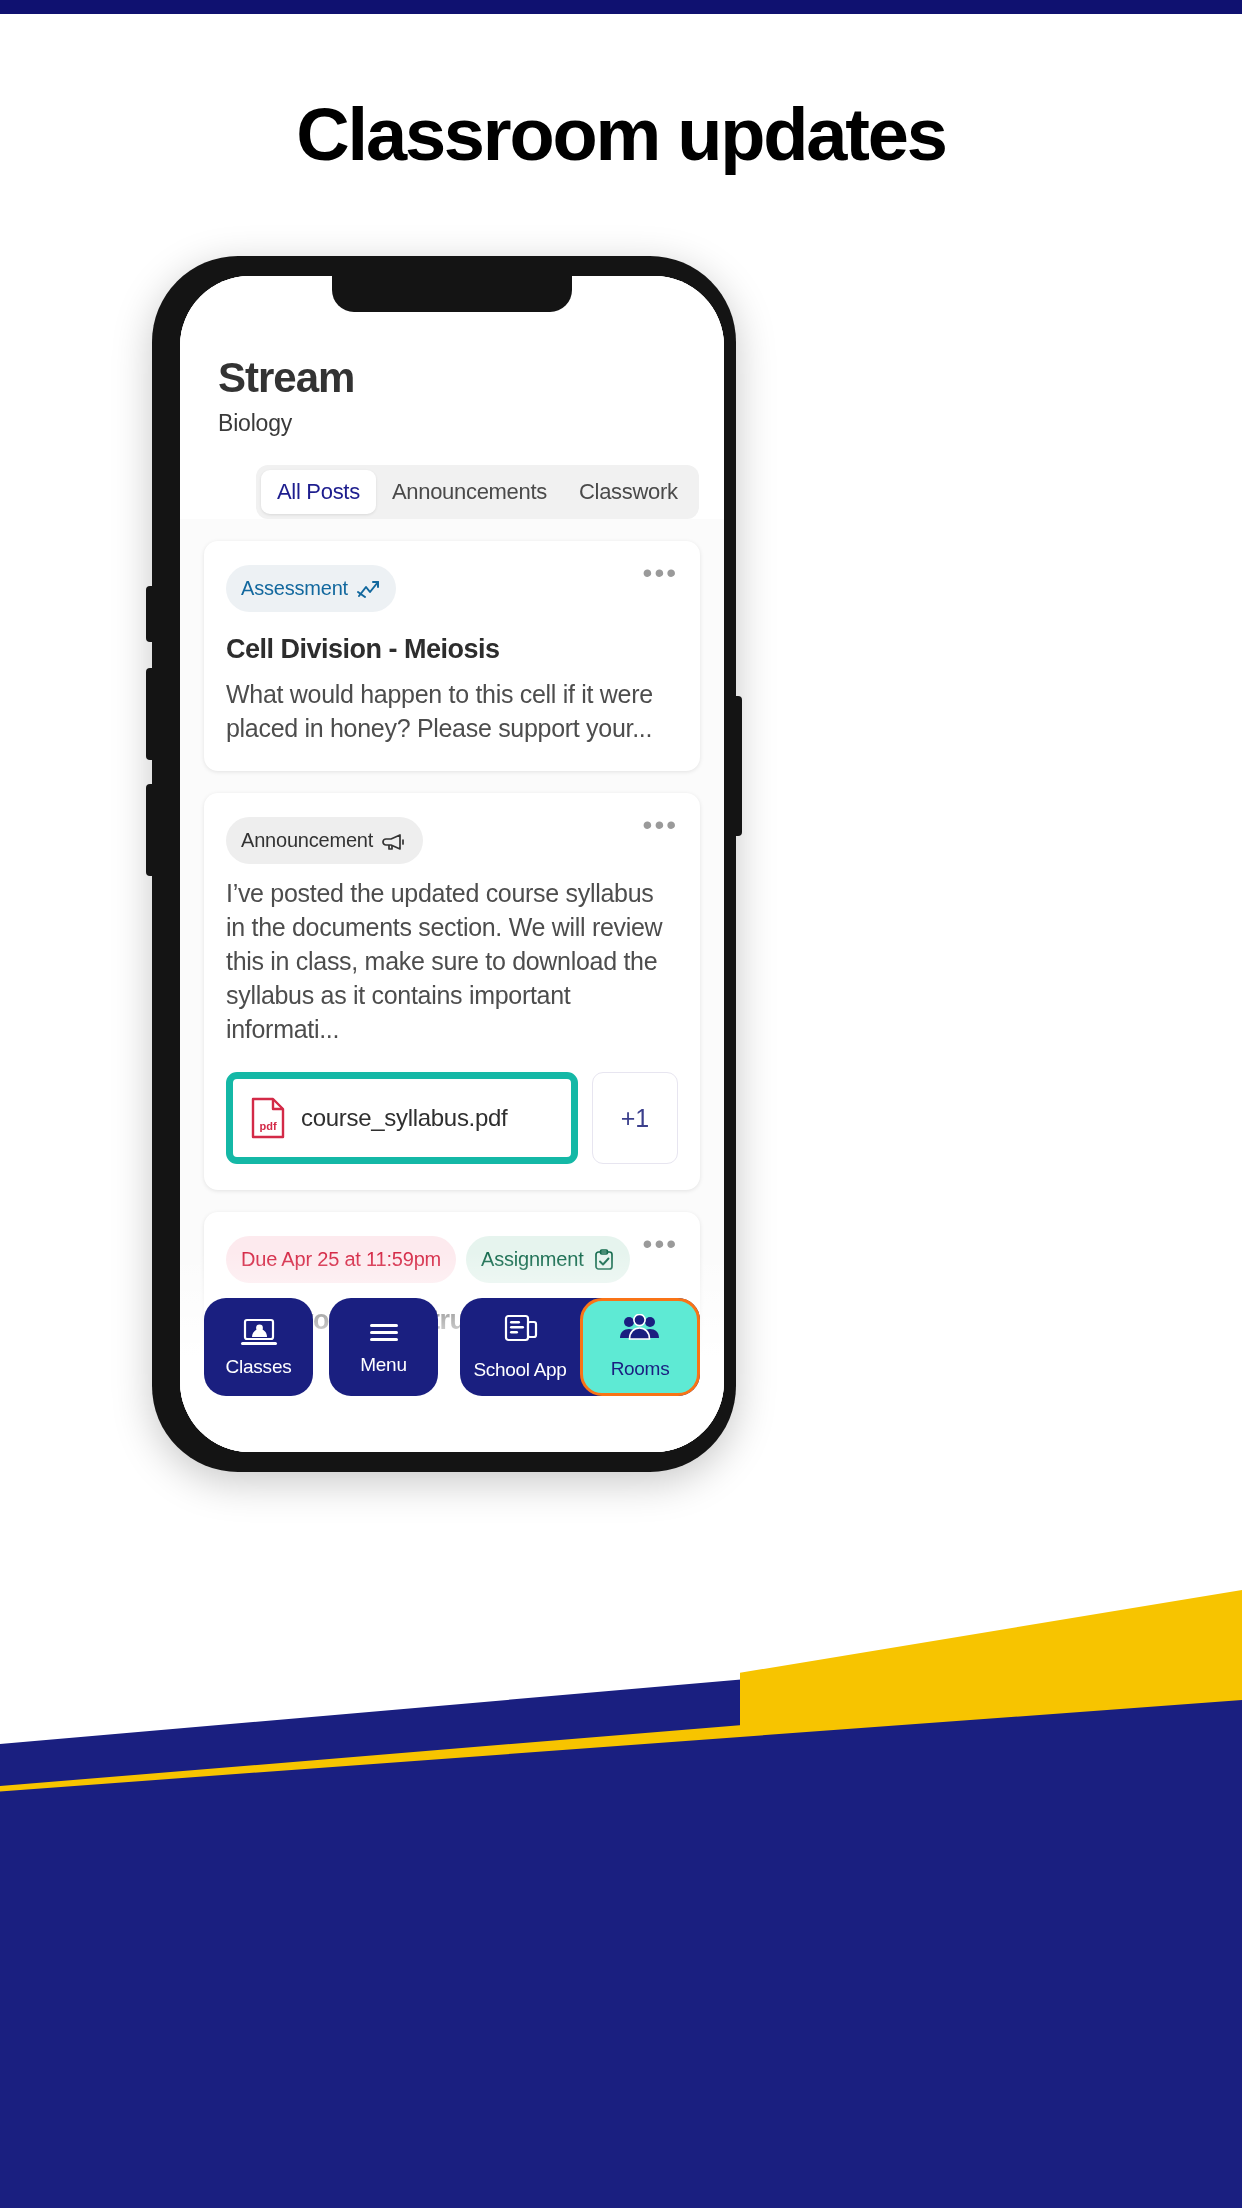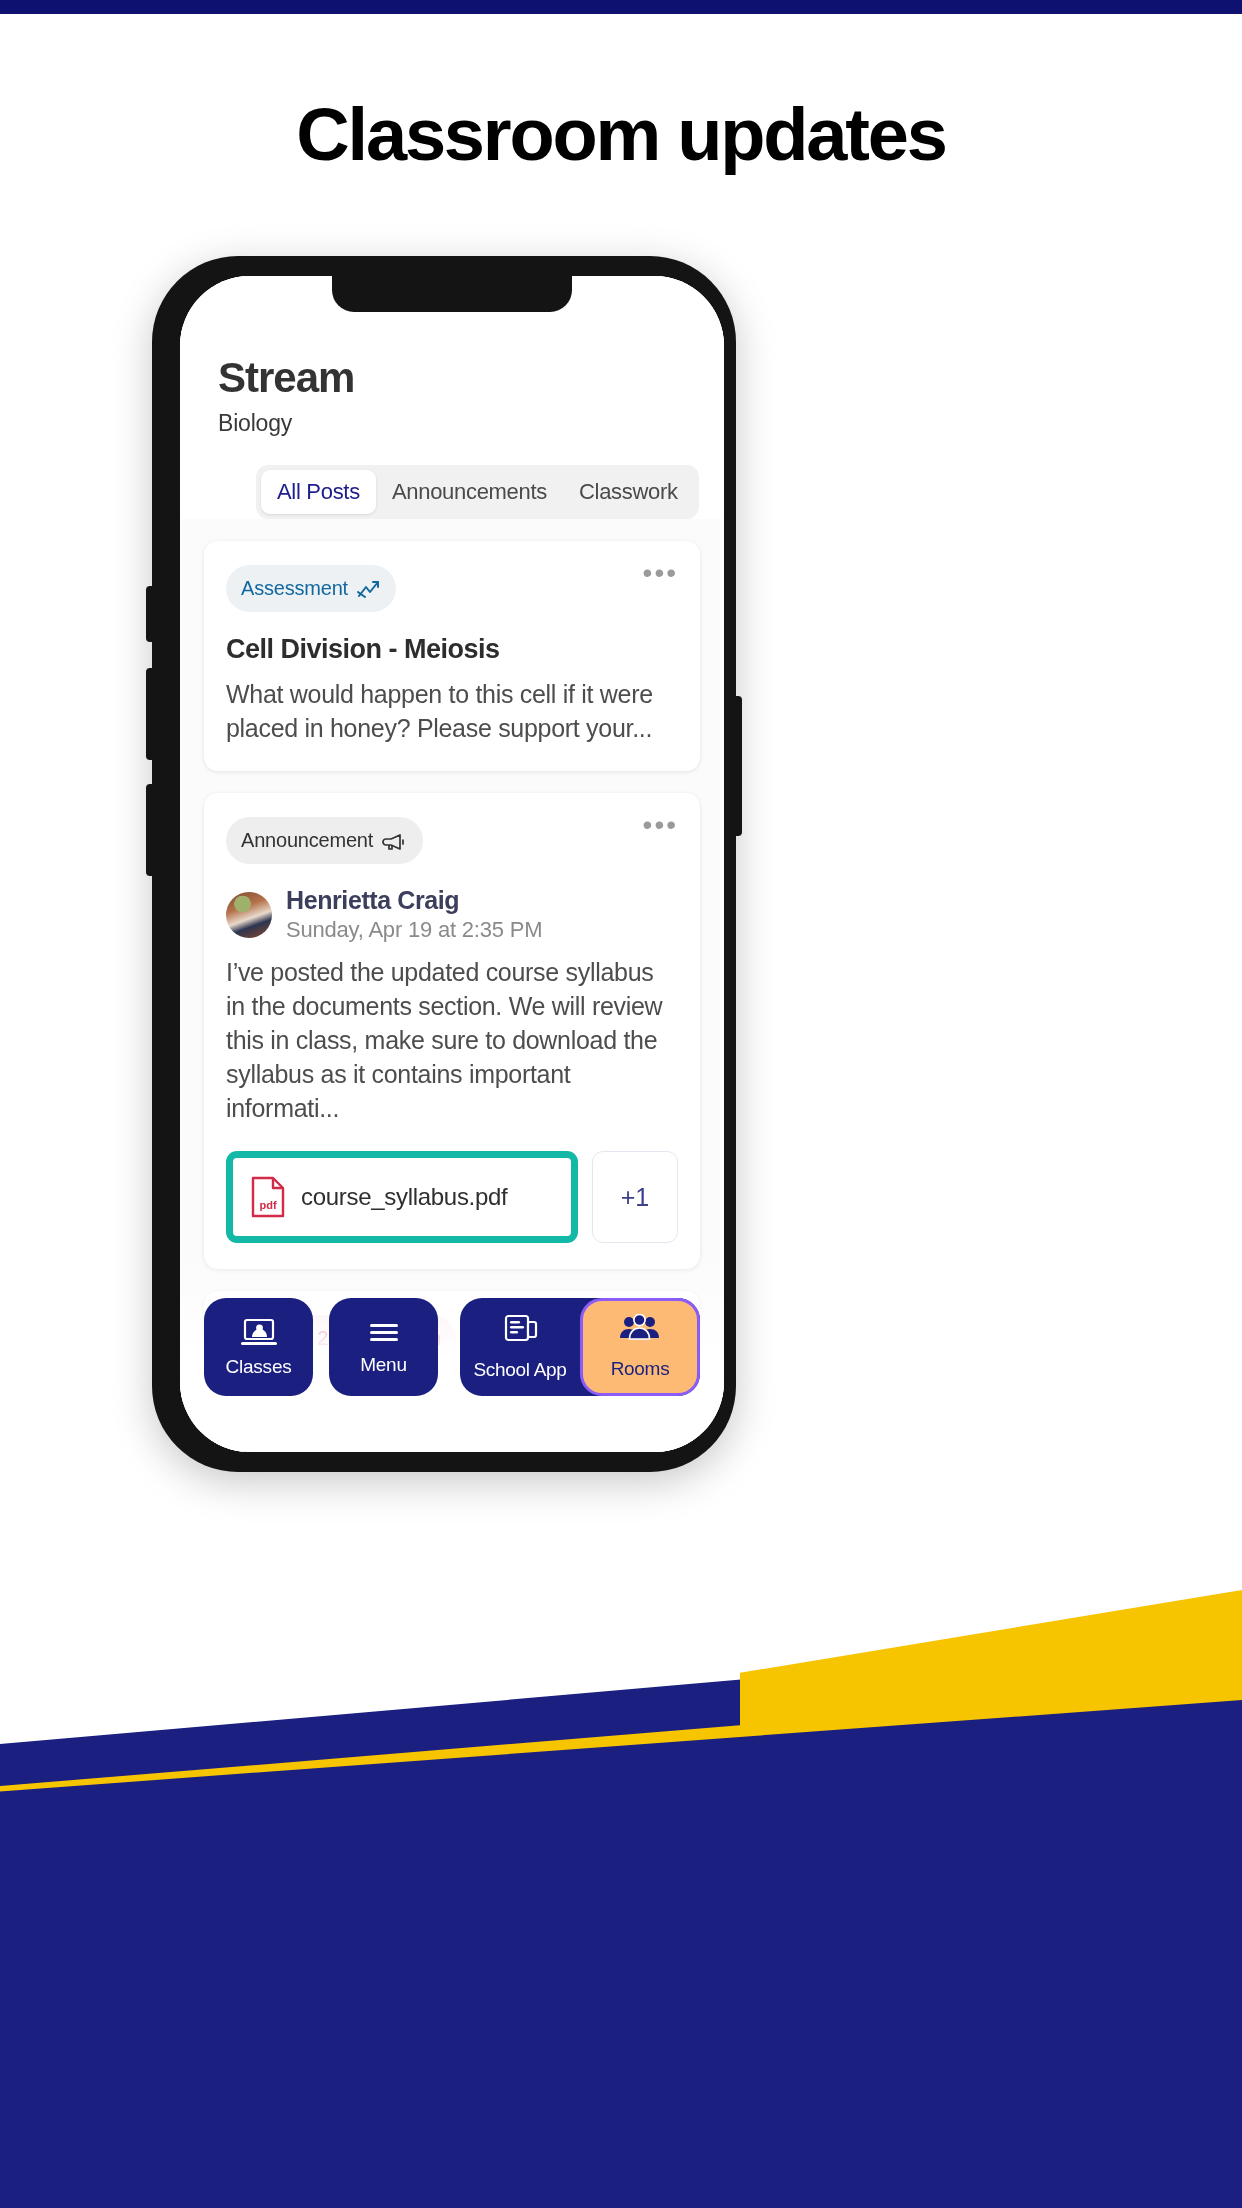--- a/index.html
+++ b/index.html
@@ -218,23 +218,23 @@
     border-radius:22px;
     height:98px;
   }
   .nav-pair .nav-seg{
     width:120px;
     display:flex; flex-direction:column; align-items:center; justify-content:center;
     gap:16px; color:#ffffff;
     border-radius:22px;
   }
   .nav-pair .nav-seg.sel{
-    background:#fdba74;
+    background:#5eead4;
     color:#1a1f80;
-    border:3px solid #8b5cf6;
+    border:3px solid #f97316;
   }
   .nav-pair .nav-seg .lbl{ font-size:19px; letter-spacing:-.3px; }
 
   .fade-bottom{
     position:absolute; left:0; bottom:0; width:544px; height:200px;
     background:linear-gradient(to bottom, rgba(255,255,255,0) 0%, #ffffff 52%);
     z-index:25;
   }
 </style>
 </head>
@@ -296,27 +296,20 @@
             <span class="badge badge-announcement">
               <span>Announcement</span>
               <svg width="26" height="20" viewBox="0 0 26 20">
                 <path d="M4 7 h5 L18 3 v14 L9 13 H4 a3 3 0 0 1 0 -6 z" fill="none" stroke="#333" stroke-width="1.7" stroke-linejoin="round"></path>
                 <path d="M7 13 v4 h3 v-4" fill="none" stroke="#333" stroke-width="1.7" stroke-linejoin="round"></path>
                 <path d="M21 8 v4" fill="none" stroke="#333" stroke-width="1.7" stroke-linecap="round"></path>
               </svg>
             </span>
           </div>
 
-          <div class="author-row">
-            <div class="avatar"></div>
-            <div>
-              <div class="author-name">Henrietta Craig</div>
-              <div class="author-time">Sunday, Apr 19 at 2:35 PM</div>
-            </div>
-          </div>
 
           <div class="card-body">I’ve posted the updated course syllabus in the documents section. We will review this in class, make sure to download the syllabus as it contains important informati...</div>
 
           <div class="attach-row">
             <div class="attach">
               <svg class="pdf-ico" viewBox="0 0 34 42">
                 <path d="M2 2 h20 l10 10 v28 h-30 z" fill="#ffffff" stroke="#d32a47" stroke-width="2.4" stroke-linejoin="round"></path>
                 <path d="M22 2 v10 h10" fill="none" stroke="#d32a47" stroke-width="2.4" stroke-linejoin="round"></path>
                 <text x="17" y="33" font-size="11" font-weight="bold" fill="#d32a47" text-anchor="middle" font-family="Liberation Sans, sans-serif">pdf</text>
               </svg>

